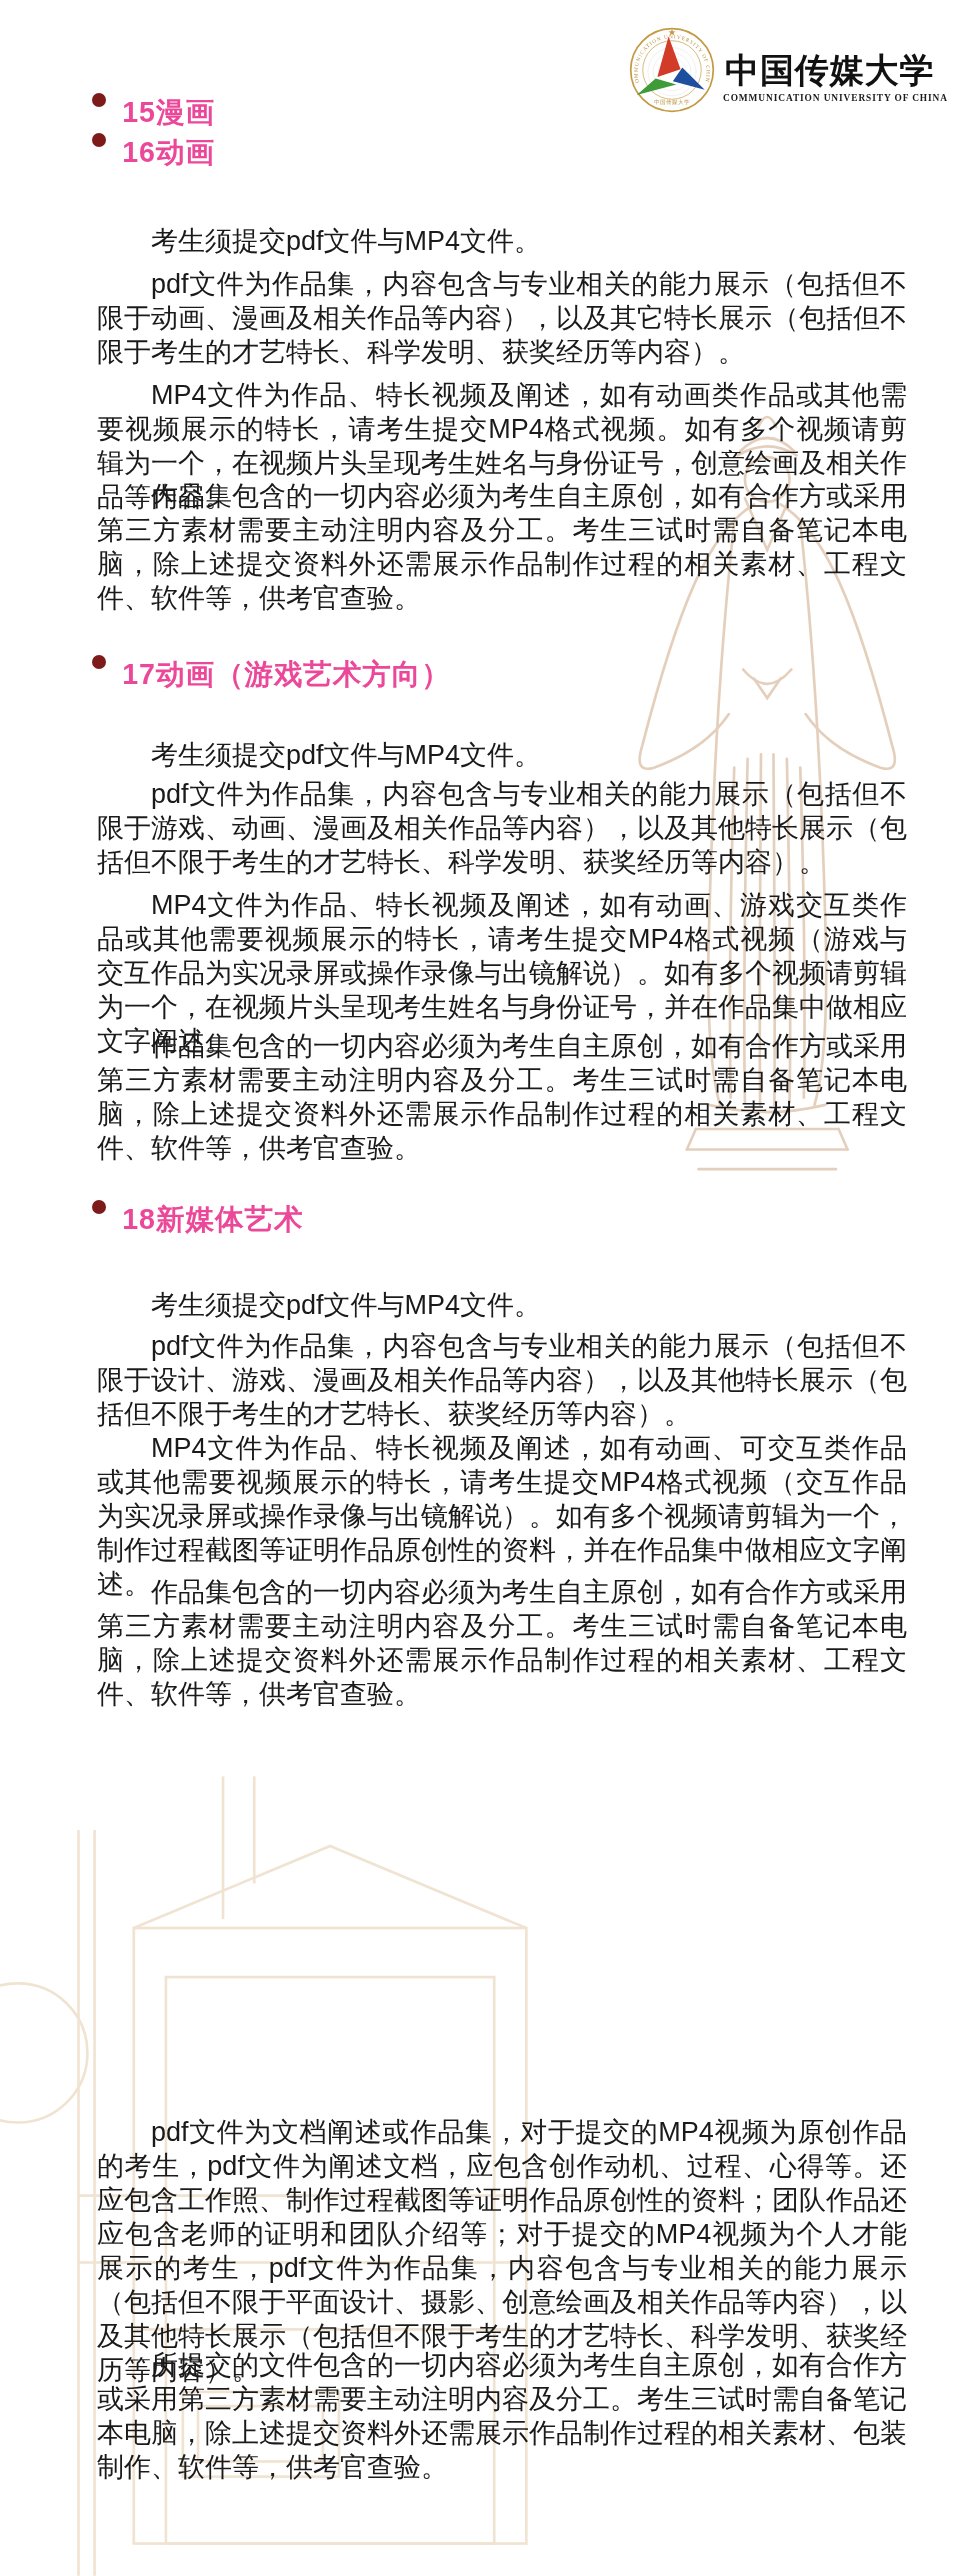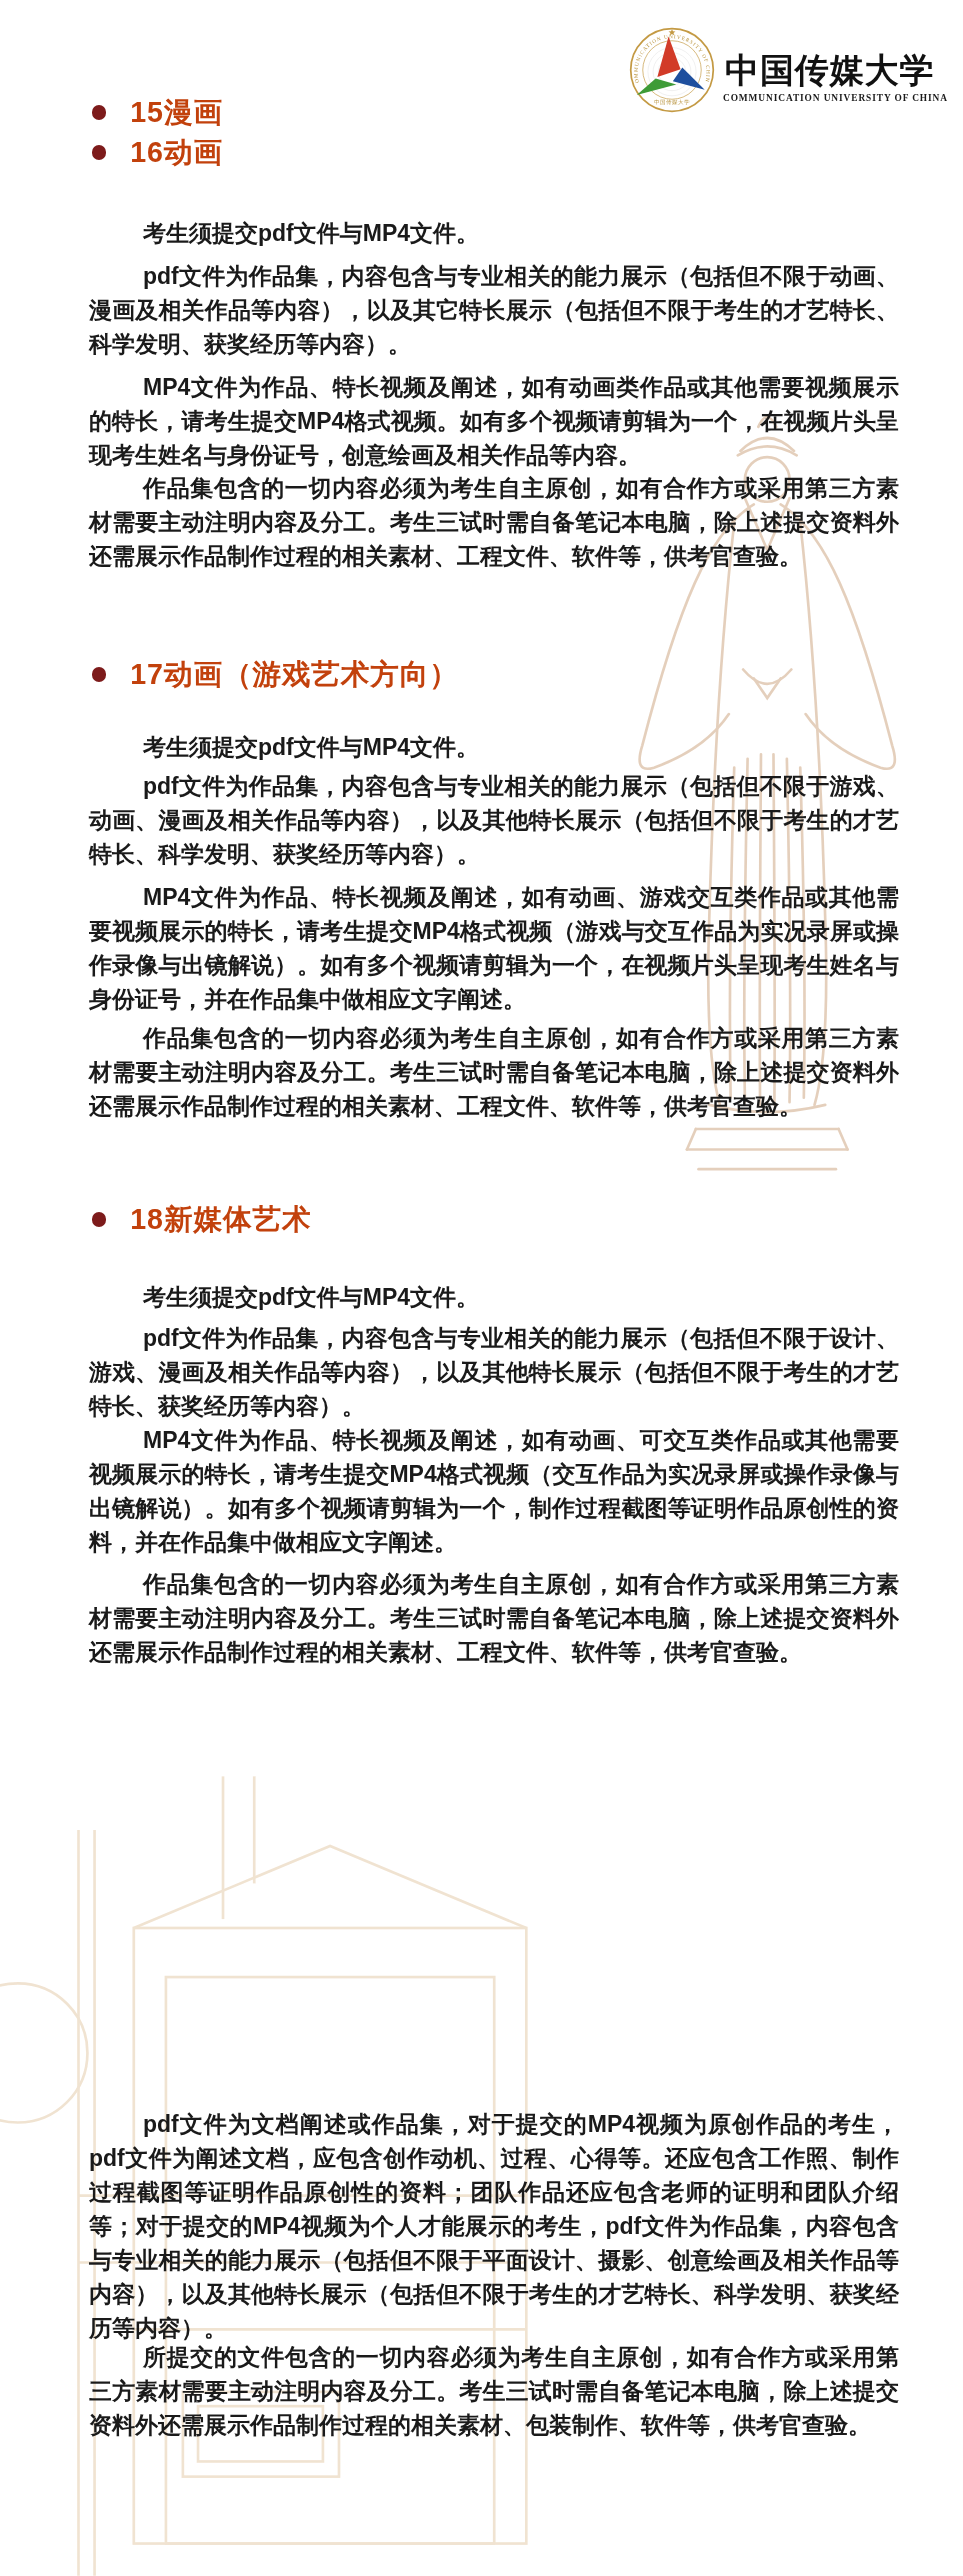--- a/index.html
+++ b/index.html
@@ -25,35 +25,35 @@
   }
   .uni-en{
     position:absolute;left:94px;top:66px;width:210px;
     font-family:"Liberation Serif", serif;
     font-size:9.4px;font-weight:700;letter-spacing:0.9px;color:#1a1a1a;
     white-space:nowrap;
   }
   
   .h-row{
     position:absolute;left:92px;
-    display:flex;align-items:center;gap:24px;
-    color:#c2410c;
+    display:flex;gap:16px;
+    color:#ec4899;
   }
   .bullet{
     width:14.3px;height:14.3px;border-radius:50%;
     background:#7d1b1b;flex:0 0 auto;
   }
   .h-row h2{
     margin:0;font-size:28.6px;font-weight:800;letter-spacing:0.9px;
     white-space:nowrap;
   }
   
   .para{
-    position:absolute;left:89px;width:810px;margin:0;
-    font-size:23px;line-height:34px;font-weight:700;
+    position:absolute;left:89px;width:810px;margin:8px;
+    font-size:27px;line-height:34px;font-weight:400;
     color:#1a1a1a;text-indent:54px;text-align:justify;
   }
 </style>
 </head>
 <body>
 
 <div class="page">
 
   <svg class="wm wm-statue" width="348" height="803" viewBox="0 0 390 900">
     <g fill="none" stroke="#d2ae8d" stroke-width="3" stroke-linecap="round">

